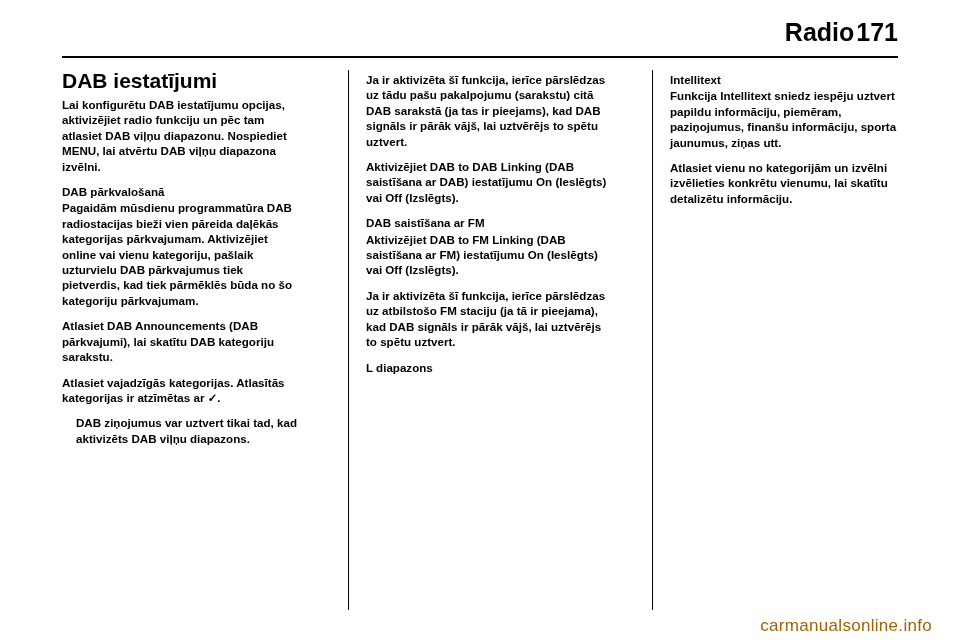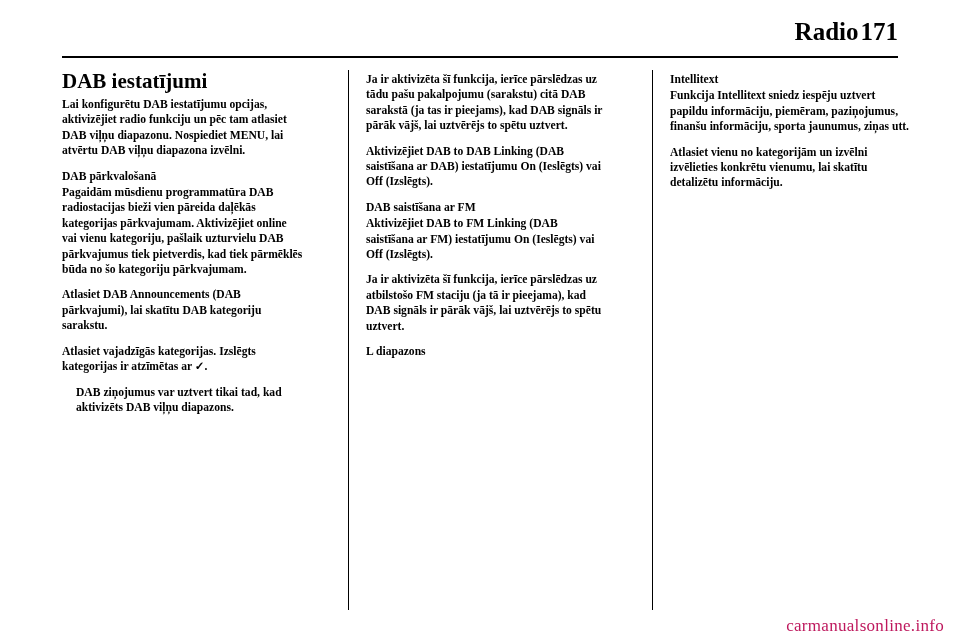--- a/index.html
+++ b/index.html
@@ -13,21 +13,20 @@
     font-family: "Liberation Sans", sans-serif;
     color: #000000;
     overflow: hidden;
     position: relative;
   }
   .page {
     position: absolute;
     left: 0; top: 0;
     width: 960px;
     height: 642px;
-    font-family: Liberation Serif, serif;
   }
   
   .header {
     position: absolute;
     left: 0;
     top: 18px;
     width: 960px;
     text-align: right;
     padding-right: 62px;
     box-sizing: border-box;
@@ -97,24 +96,24 @@
   .note .note-title {
     font-weight: bold;
     margin-bottom: 1px;
   }
   .note .note-body {
     font-weight: bold;
   }
   
   .footer {
     position: absolute;
-    right: 16px;
+    right: 28px;
     bottom: 6px;
     font-size: 17px;
-    color: #be185d;
+    color: #a16207;
     font-weight: normal;
     letter-spacing: 0.3px;
   }
 </style>
 </head>
 <body>
 
 <div class="page">
 
   <div class="header">
@@ -124,21 +123,21 @@
 
   <div class="vdiv vdiv1"></div>
   <div class="vdiv vdiv2"></div>
 
   <div class="col col1">
     <h2 class="sec">DAB iestatījumi</h2>
     <p class="para">Lai konfigurētu DAB iestatījumu opcijas, aktivizējiet radio funkciju un pēc tam atlasiet DAB viļņu diapazonu. Nospiediet MENU, lai atvērtu DAB viļņu diapazona izvēlni.</p>
     <h3 class="sub">DAB pārkvalošanā</h3>
     <p class="para">Pagaidām mūsdienu programmatūra DAB radiostacijas bieži vien pāreida daļēkās kategorijas pārkvajumam. Aktivizējiet online vai vienu kategoriju, pašlaik uzturvielu DAB pārkvajumus tiek pietverdis, kad tiek pārmēklēs būda no šo kategoriju pārkvajumam.</p>
     <p class="para">Atlasiet DAB Announcements (DAB pārkvajumi), lai skatītu DAB kategoriju sarakstu.</p>
-    <p class="para">Atlasiet vajadzīgās kategorijas. Izslēgts kategorijas ir atzīmētas ar ✓.</p>
+    <p class="para">Atlasiet vajadzīgās kategorijas. Atlasītās kategorijas ir atzīmētas ar ✓.</p>
     <div class="note">
       <div class="note-body">DAB ziņojumus var uztvert tikai tad, kad aktivizēts DAB viļņu diapazons.</div>
     </div>
   </div>
 
   <div class="col col2">
     <p class="para">Ja ir aktivizēta šī funkcija, ierīce pārslēdzas uz tādu pašu pakalpojumu (sarakstu) citā DAB sarakstā (ja tas ir pieejams), kad DAB signāls ir pārāk vājš, lai uztvērējs to spētu uztvert.</p>
     <p class="para">Aktivizējiet DAB to DAB Linking (DAB saistīšana ar DAB) iestatījumu On (Ieslēgts) vai Off (Izslēgts).</p>
     <h3 class="sub">DAB saistīšana ar FM</h3>
     <p class="para">Aktivizējiet DAB to FM Linking (DAB saistīšana ar FM) iestatījumu On (Ieslēgts) vai Off (Izslēgts).</p>

